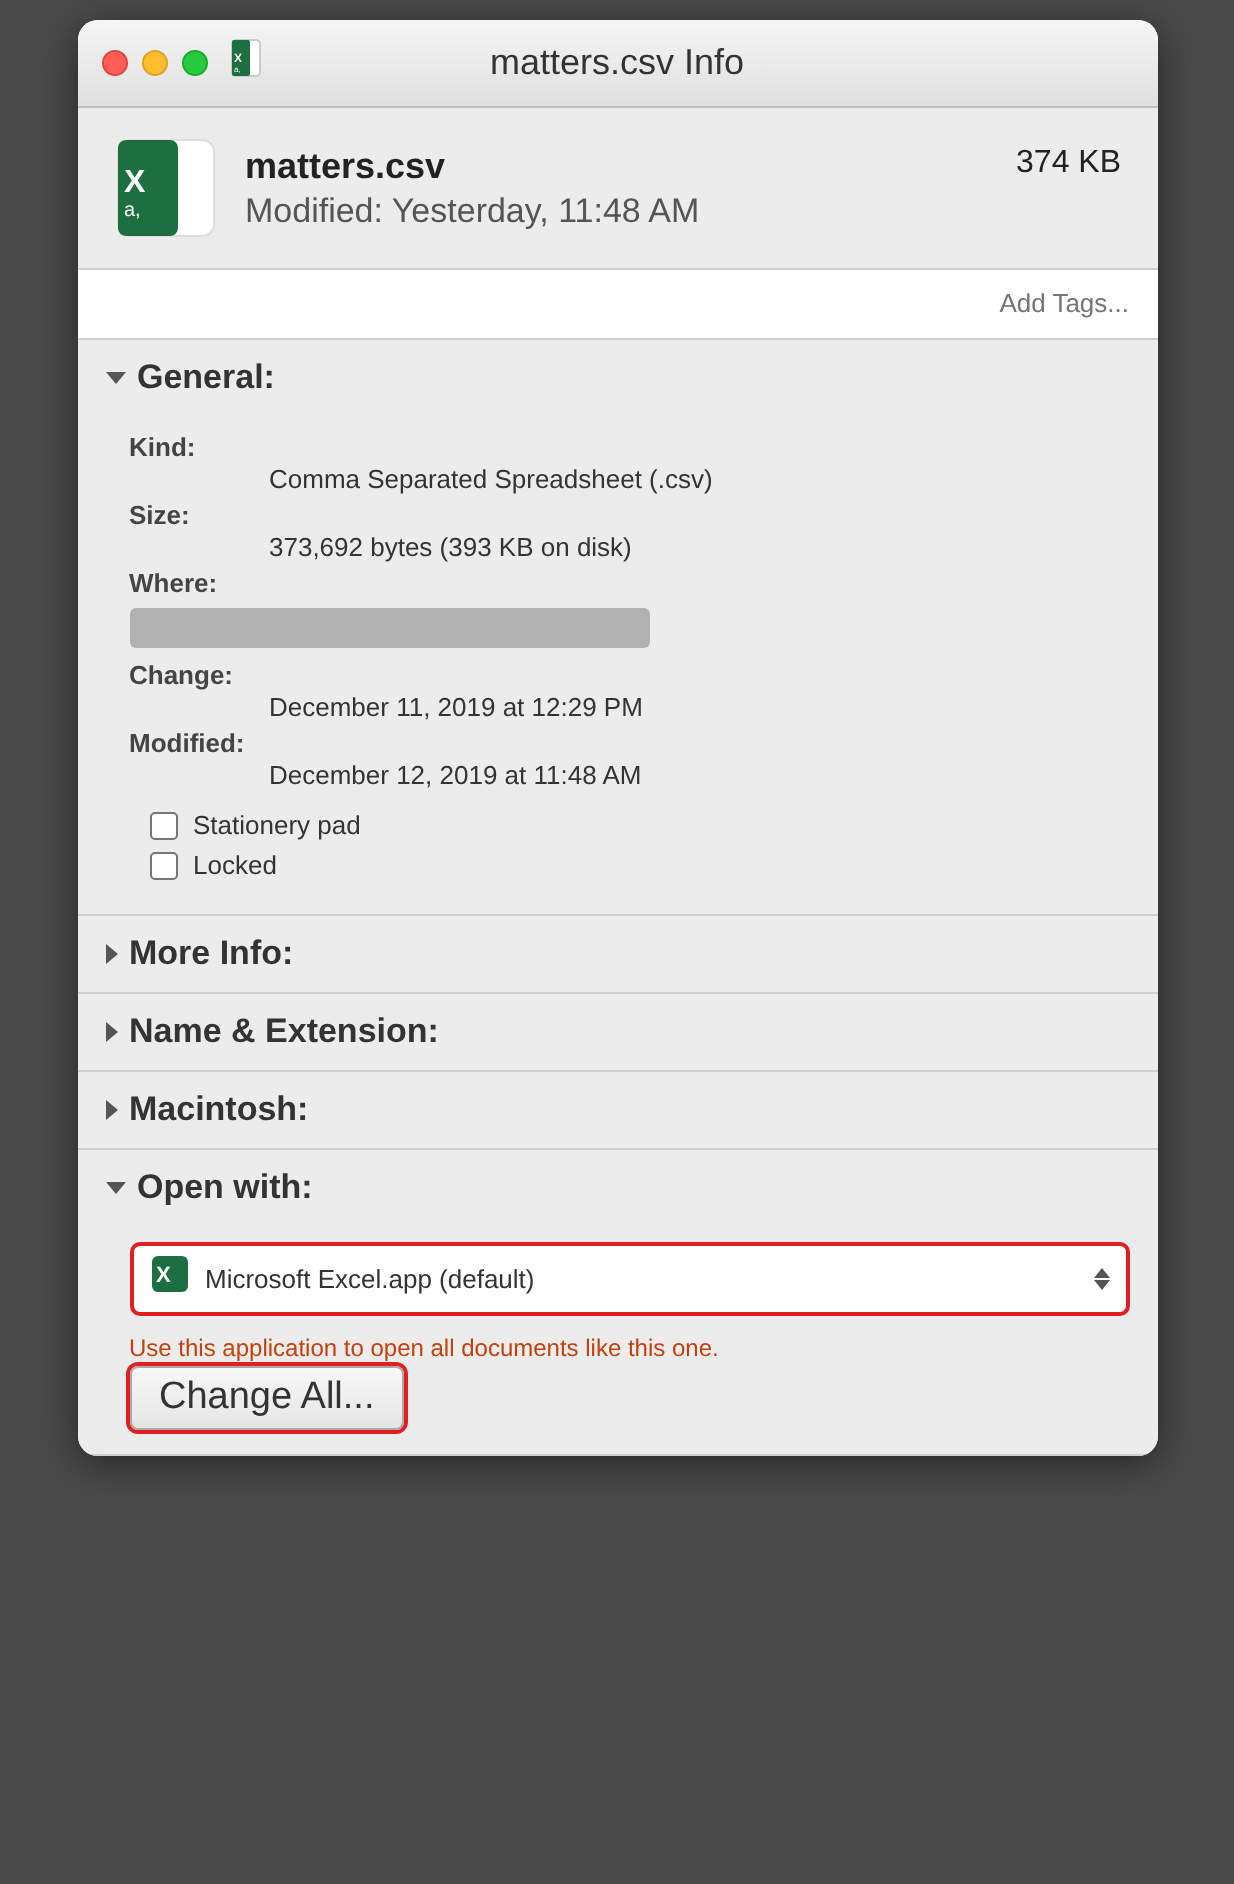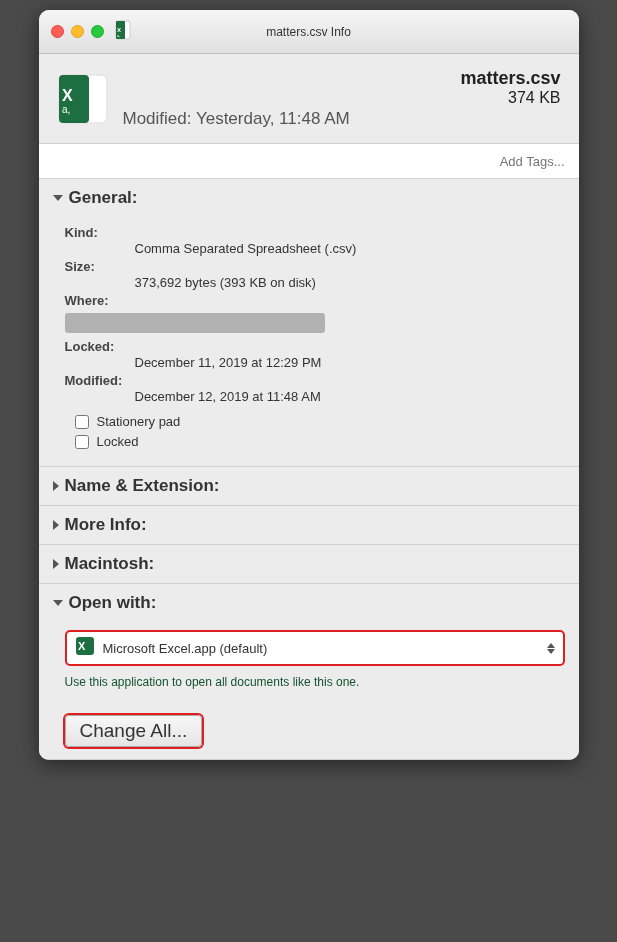--- a/index.html
+++ b/index.html
@@ -56,21 +56,21 @@
       width: 13px; height: 13px;
       border-radius: 50%;
       background: #27c93f;
       border: 1px solid #1aab29;
     }
 
     .titlebar-title {
       position: absolute;
       left: 50%;
       transform: translateX(-50%);
-      font-size: 12px;
+      font-size: 18px;
       font-weight: 500;
       color: #333;
     }
 
     
     .file-header {
       padding: 14px 18px 14px 18px;
       display: flex;
       align-items: center;
       gap: 14px;
@@ -250,23 +250,23 @@
       border-bottom: 5px solid #555;
     }
     .stepper-down {
       border-left: 4px solid transparent;
       border-right: 4px solid transparent;
       border-top: 5px solid #555;
     }
 
     .app-description {
       font-size: 12px;
-      color: #14532d;
+      color: #c2410c;
       line-height: 1.4;
-      margin-bottom: 24px;
+      margin-bottom: 0;
     }
 
     .change-all-btn {
       display: inline-block;
       padding: 4px 14px;
       font-size: 19px;
       background: linear-gradient(to bottom, #f7f7f7, #e5e5e5);
       border: 1px solid #aaa;
       border-radius: 4px;
       cursor: pointer;
@@ -301,21 +301,21 @@
 
     <div class="file-icon-large">
       <svg width="52" height="52" viewBox="0 0 52 52">
         <rect x="2" y="2" width="48" height="48" rx="6" fill="#fff" stroke="#ddd" stroke-width="1"></rect>
         <rect x="2" y="2" width="30" height="48" rx="4" fill="#1d6f42"></rect>
         <text x="5" y="28" font-size="16" fill="#fff" font-weight="bold">X</text>
         <text x="5" y="40" font-size="10" fill="#fff">a,</text>
       </svg>
     </div>
     <div class="file-info-text">
-      <div style="display:flex; justify-content:space-between; align-items:flex-end;flex-direction:column;">
+      <div style="display:flex; justify-content:space-between; align-items:flex-start;">
         <span class="file-name">matters.csv</span>
         <span class="file-size">374 KB</span>
       </div>
       <div class="file-modified">
         <span>Modified:</span> <span>Yesterday, 11:48 AM</span>
       </div>
     </div>
   </div>
 
   <div class="tags-section">
@@ -337,21 +337,21 @@
         <span class="info-value">373,692 bytes (393 KB on disk)</span>
       </div>
       <div class="info-row">
         <span class="info-label">Where:</span>
       </div>
 
       <div style="margin: 3px 0 6px 0;">
         <span class="redacted-bar"></span>
       </div>
       <div class="info-row">
-        <span class="info-label">Locked:</span>
+        <span class="info-label">Change:</span>
         <span class="info-value">December 11, 2019 at 12:29 PM</span>
       </div>
       <div class="info-row">
         <span class="info-label">Modified:</span>
         <span class="info-value">December 12, 2019 at 11:48 AM</span>
       </div>
 
       <div style="margin-top: 10px;">
         <div class="checkbox-row">
           <input type="checkbox" id="stationery" style="">
@@ -361,28 +361,28 @@
           <input type="checkbox" id="locked" style="">
           <label class="checkbox-label" for="locked">Locked</label>
         </div>
       </div>
     </div>
   </div>
 
   <div class="section">
     <div class="section-header">
       <div class="triangle triangle-right"></div>
-      <span>Name &amp; Extension:</span>
+      <span>More Info:</span>
     </div>
   </div>
 
   <div class="section">
     <div class="section-header">
       <div class="triangle triangle-right"></div>
-      <span>More Info:</span>
+      <span>Name &amp; Extension:</span>
     </div>
   </div>
 
   <div class="section">
     <div class="section-header">
       <div class="triangle triangle-right"></div>
       <span>Macintosh:</span>
     </div>
   </div>
 

